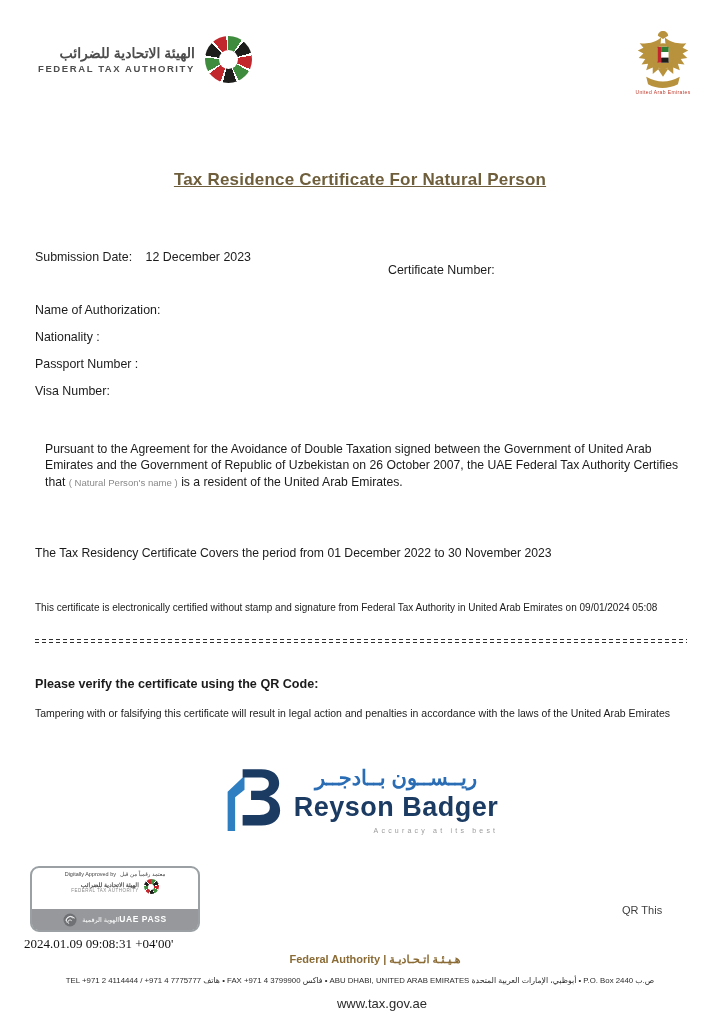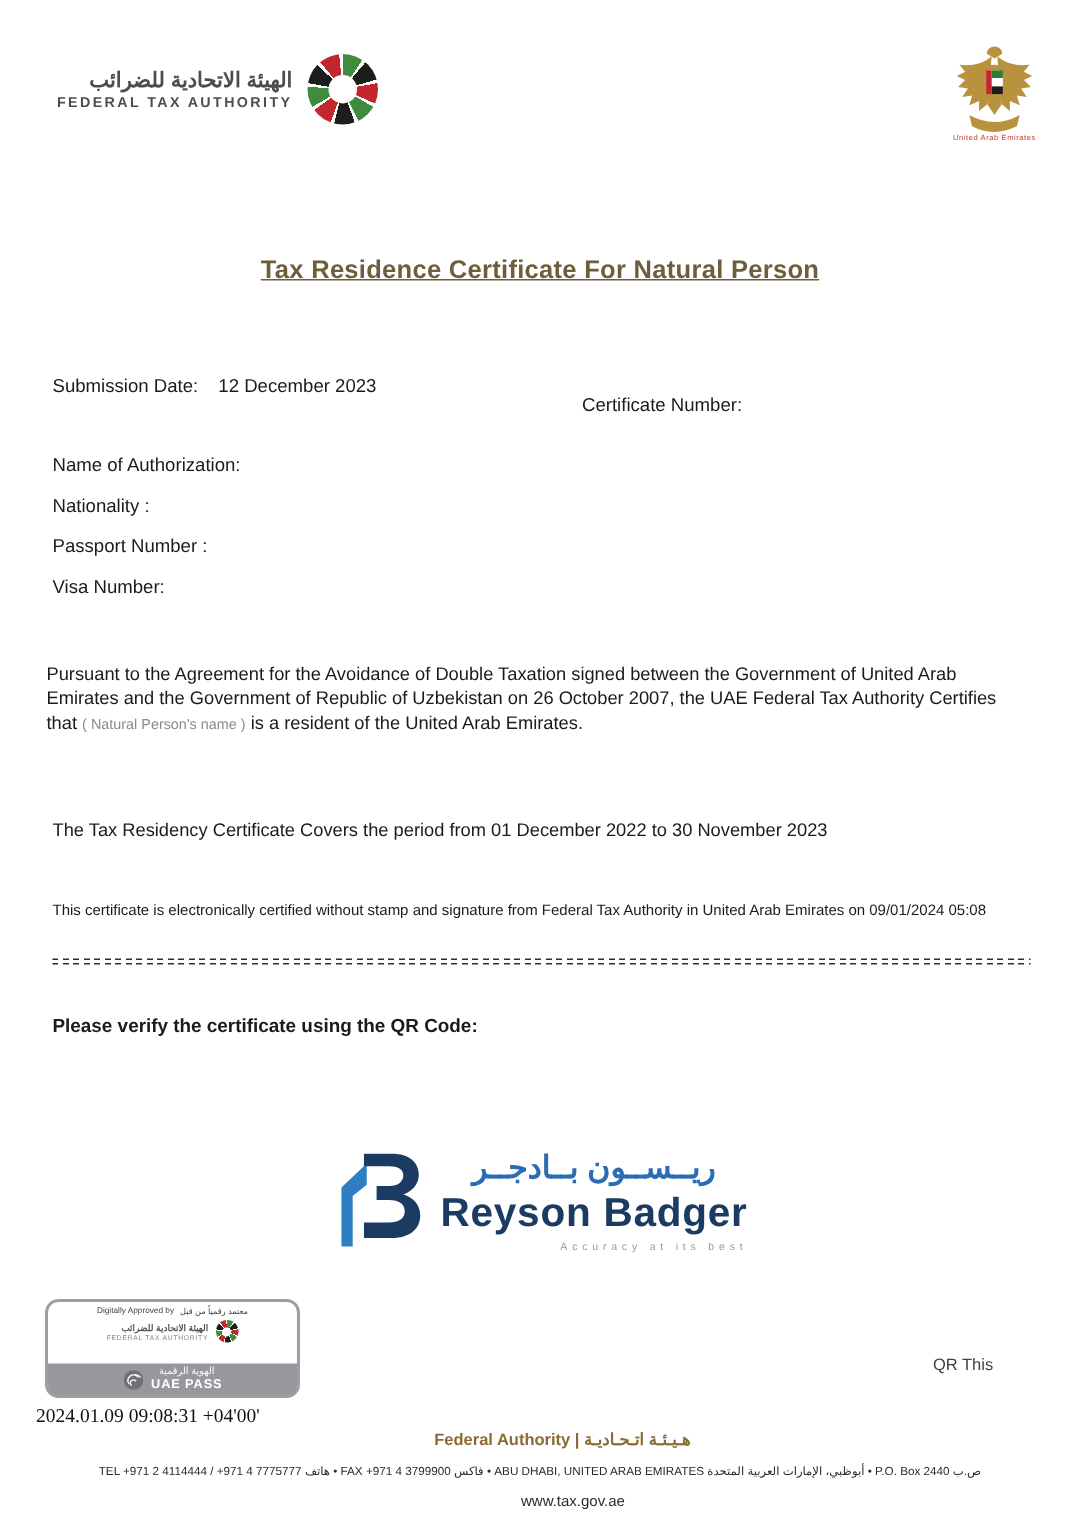--- a/index.html
+++ b/index.html
@@ -31,21 +31,21 @@
   
   .meta { position:absolute; top:250px; left:35px; font-size:12.4px; }
   .meta-value { margin-left:10px; }
   .cert-label { position:absolute; top:249px; left:388px; font-size:12.4px;margin-top:14px; }
 
   
   .fields { position:absolute; top:303px; left:35px; font-size:12.4px; }
   .field { height:27px; }
 
   
-  .pursuant { position:absolute; top:441px; left:31px; width:652px; font-size:12.2px; line-height:16.3px; }
+  .pursuant { position:absolute; top:441px; left:45px; width:652px; font-size:12.2px; line-height:16.3px; }
   .person-ph { font-size:9.6px; color:#8a8a8a; }
   .period { position:absolute; top:546px; left:35px; width:652px; font-size:12.2px; }
   .ecert { position:absolute; top:601px; left:35px; width:652px; font-size:10px; line-height:14.5px; }
   .ecert-l2 { text-align:right; padding-right:28px; }
   .divider { position:absolute; top:639px; left:35px; width:652px; height:4px;
     background-image:repeating-linear-gradient(90deg,#2e2e2e 0 4px,transparent 4px 7px),
                      repeating-linear-gradient(90deg,#2e2e2e 0 4px,transparent 4px 7px);
     background-size:100% 1.2px,100% 1.2px; background-position:0 0,0 2.5px; background-repeat:no-repeat; }
   .verify { position:absolute; top:677px; left:35px; font-size:12.6px; font-weight:bold; }
   .tamper { position:absolute; top:707px; left:35px; width:660px; font-size:10.5px; }
@@ -62,35 +62,35 @@
   .stamp { position:absolute; top:866px; left:30px; width:170px; height:66px;
     border:2.5px solid #9aa0a3; border-radius:9px; background:#fff; box-sizing:border-box; }
   .stamp-top { display:flex; justify-content:center; gap:4px; margin-top:3px;
     font-size:5.5px; color:#444; }
   .stamp-mid { display:flex; justify-content:center; align-items:center; gap:5px; margin-top:2px; }
   .stamp-mid-text { display:flex; flex-direction:column; align-items:flex-end; }
   .mini-ar { font-size:6px; color:#555; font-weight:bold; direction:rtl; }
   .mini-en { font-size:4.5px; color:#888; letter-spacing:0.5px; }
   .stamp-band { position:absolute; bottom:0; left:0; right:0; height:21px; background:#96989b;
     border-radius:0 0 6px 6px; display:flex; align-items:center; justify-content:center; gap:5px; color:#fff; }
-  .band-text { display:flex; flex-direction:column; align-items:center; line-height:1.15; }
+  .band-text { display:flex; flex-direction:row; align-items:center; line-height:1.15; }
   .band-ar { font-size:6.5px; direction:rtl; }
   .band-en { font-size:8.5px; font-weight:bold; letter-spacing:0.6px; }
   .stamp-time { position:absolute; top:936px; left:24px; font-family:"Liberation Serif", serif;
     font-size:13px; color:#111; }
 
   .qr-label { position:absolute; top:904px; left:622px; font-size:11px; color:#3f3f3f; }
 
   
   .footer-auth { position:absolute; top:953px; left:0; right:0; text-align:center;
     font-size:11px; font-weight:bold; color:#8a6b35;padding-left:30px; }
   .footer-contact { position:absolute; top:976px; left:10px; right:10px; text-align:center;
     font-size:7.8px; color:#2b2b2b; }
   .footer-url { position:absolute; top:996px; left:0; right:0; text-align:center;
-    font-size:10px; color:#2b2b2b;padding-left:44px; }
+    font-size:13px; color:#2b2b2b;padding-left:44px; }
 </style>
 </head>
 <body>
 
 <div class="page">
 
   <div class="fta-logo">
     <div class="fta-text">
       <div class="fta-ar">الهيئة الاتحادية للضرائب</div>
       <div class="fta-en">FEDERAL TAX AUTHORITY</div>
@@ -137,20 +137,21 @@
 
   <div class="period">The Tax Residency Certificate Covers the period from 01 December 2022 to 30 November 2023</div>
 
   <div class="ecert">
     <div>This certificate is electronically certified without stamp and signature from Federal Tax Authority in United Arab Emirates on 09/01/2024 05:08</div>
   </div>
 
   <div class="divider"></div>
 
   <div class="verify">Please verify the certificate using the QR Code:</div>
+  <div class="tamper">Tampering with or falsifying this certificate will result in legal action and penalties in accordance with the laws of the United Arab Emirates</div>
 
   <div class="reyson">
     <div class="reyson-inner">
       <svg class="monogram" width="60" height="78" viewBox="0 0 64 80">
         <path d="M6 30 L24 13 L24 28 L14 36 L14 72 L6 72 Z" fill="#2e7fc1"></path>
         <path d="M22 6 h20 c12 0 19 6 19 15 c0 7 -5 12 -11 14 c7 2 12 7 12 15 c0 10 -8 16 -20 16 h-20 v-11 h18 c7 0 11 -3 11 -8 c0 -5 -4 -8 -11 -8 h-9 v-10 h9 c6 0 10 -3 10 -7.5 c0 -4.5 -4 -6.5 -10 -6.5 h-18 z" fill="#1c3b63"></path>
       </svg>
       <div class="reyson-textcol">
         <div class="reyson-ar">ريــســون بــادجــر</div>
         <div class="reyson-name">Reyson Badger</div>

